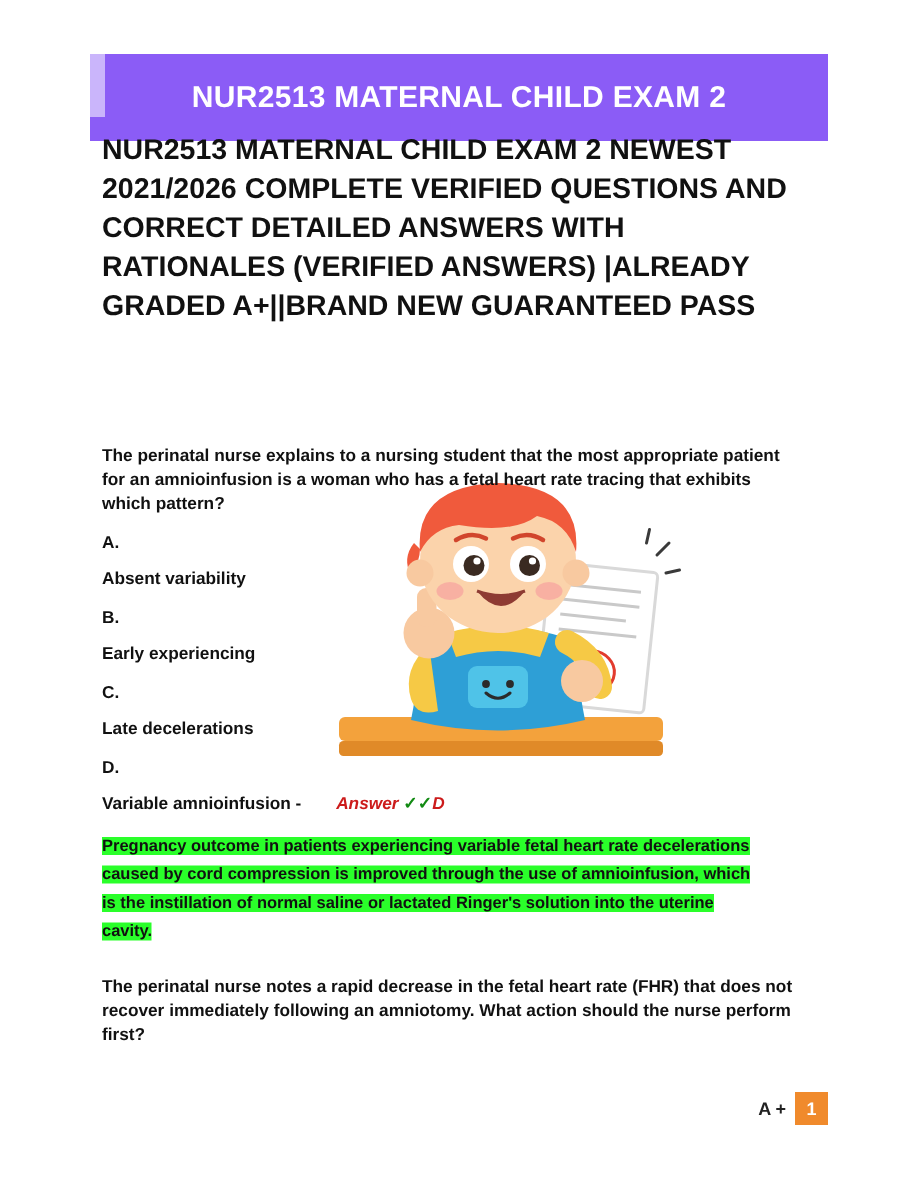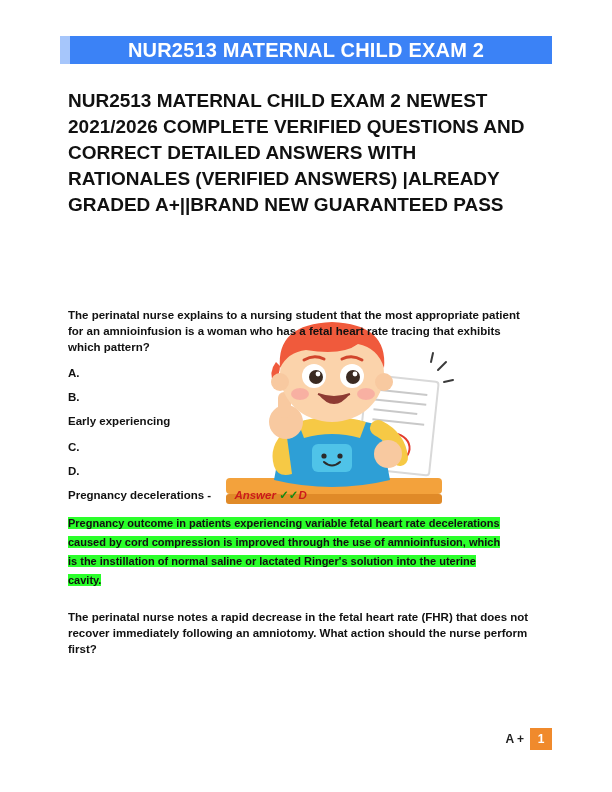--- a/index.html
+++ b/index.html
@@ -21,22 +21,22 @@
     height: 792px;
     box-sizing: border-box;
   }
 
   
   .header-band {
     position: absolute;
     left: 60px;
     top: 36px;
     width: 492px;
-    height: 28px;
-    background: #3b82f6;
+    height: 58px;
+    background: #8b5cf6;
     display: flex;
     align-items: center;
     justify-content: center;
   }
   .header-title {
     color: #ffffff;
     font-size: 20px;
     font-weight: bold;
     letter-spacing: 0.2px;
     text-align: center;
@@ -61,21 +61,21 @@
     font-size: 19px;
     font-weight: bold;
     line-height: 26px;
     color: #111111;
   }
 
   
   .body-wrap {
     position: absolute;
     left: 68px;
-    top: 307px;
+    top: 296px;
     width: 466px;
   }
   .q-text {
     font-size: 11.5px;
     font-weight: bold;
     line-height: 16px;
     color: #111111;
     margin: 0 0 10px 0;
   }
   .opt-letter {
@@ -242,29 +242,31 @@
     <ellipse cx="154" cy="98" rx="9" ry="6" fill="#f7a7a0" opacity="0.8"></ellipse>
 
     <path d="M106 98 q16 20 32 0 q-16 6 -32 0 z" fill="#8e3b33"></path>
     <path d="M106 98 q16 6 32 0" stroke="#8e3b33" stroke-width="2" fill="none"></path>
   </svg>
 
   <div class="body-wrap">
     <p class="q-text">The perinatal nurse explains to a nursing student that the most appropriate patient for an amnioinfusion is a woman who has a fetal heart rate tracing that exhibits which pattern?</p>
 
     <p class="opt-letter">A.</p>
+    <p class="opt-text">Absent variability</p>
 
     <p class="opt-letter">B.</p>
     <p class="opt-text">Early experiencing</p>
 
     <p class="opt-letter">C.</p>
+    <p class="opt-text">Late decelerations</p>
 
     <p class="opt-letter">D.</p>
     <p class="answer-line">
-      <span>Pregnancy decelerations - </span><span class="answer-label">Answer</span><span>&nbsp;</span><span class="answer-check">✓✓</span><span class="answer-key">D</span>
+      <span>Variable amnioinfusion - </span><span class="answer-label">Answer</span><span>&nbsp;</span><span class="answer-check">✓✓</span><span class="answer-key">D</span>
     </p>
 
     <p class="rationale"><span class="highlight-block">Pregnancy outcome in patients experiencing variable fetal heart rate decelerations caused by cord compression is improved through the use of amnioinfusion, which is the instillation of normal saline or lactated Ringer's solution into the uterine cavity.</span></p>
 
     <p class="q-text second">The perinatal nurse notes a rapid decrease in the fetal heart rate (FHR) that does not recover immediately following an amniotomy. What action should the nurse perform first?</p>
   </div>
 
   <div class="footer">
     <span class="footer-grade">A +</span>
     <span class="page-number">1</span>

